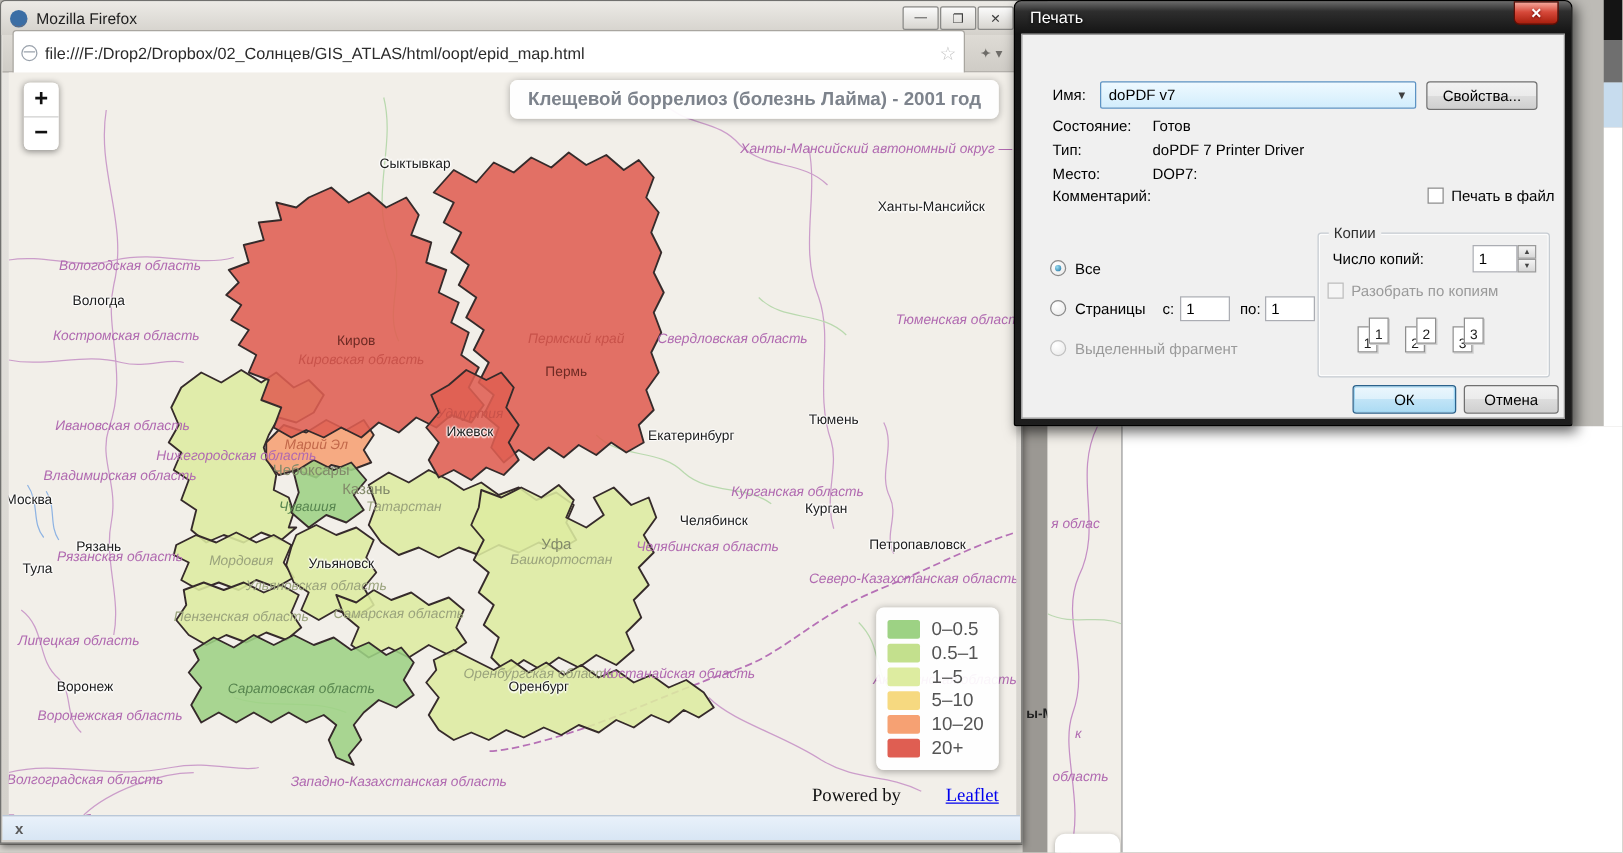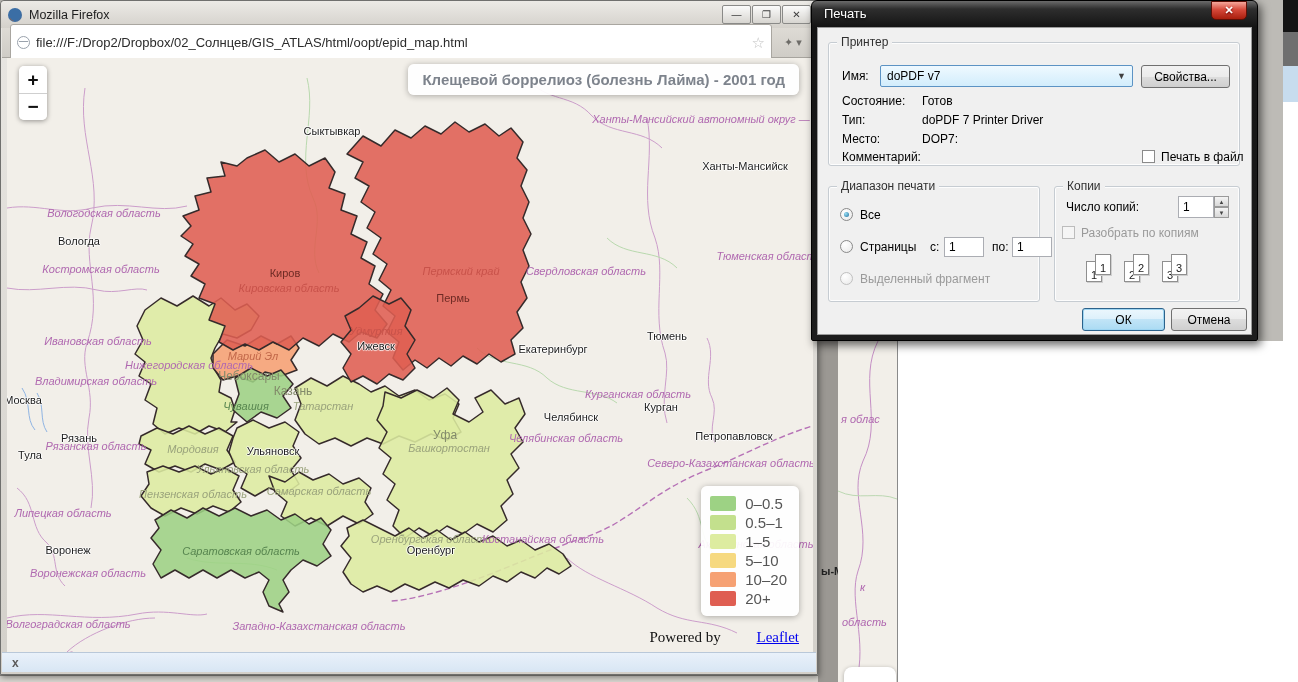--- a/index.html
+++ b/index.html
@@ -340,42 +340,36 @@
   <div class="ff-findbar">
     <span class="findbar-close">x</span>
   </div>
 </div>
 
 <div id="print-dialog">
   <div class="dlg-title">Печать</div>
   <div class="dlg-close">✕</div>
   <div class="dlg-body">
 
-    <div class="grp" style="left:10px; top:14px; width:412px; height:124px;">
-      <span class="grp-label">Принтер</span>
-    </div>
     <span class="lbl" style="left:24px; top:41px;">Имя:</span>
     <div class="combo" style="left:62px; top:37px; width:253px;">
       <span>doPDF v7</span>
       <span class="arrow">▼</span>
     </div>
     <div class="btn" style="left:323px; top:37px; width:89px;">Свойства...</div>
     <span class="lbl" style="left:24px; top:66px;">Состояние:</span>
     <span class="lbl" style="left:104px; top:66px;">Готов</span>
     <span class="lbl" style="left:24px; top:85px;">Тип:</span>
     <span class="lbl" style="left:104px; top:85px;">doPDF 7 Printer Driver</span>
     <span class="lbl" style="left:24px; top:104px;">Место:</span>
     <span class="lbl" style="left:104px; top:104px;">DOP7:</span>
     <span class="lbl" style="left:24px; top:122px;">Комментарий:</span>
     <div class="checkbox" style="left:324px; top:122px;"></div>
     <span class="lbl" style="left:343px; top:122px;">Печать в файл</span>
 
-    <div class="grp" style="left:10px; top:158px; width:212px; height:116px;">
-      <span class="grp-label">Диапазон печати</span>
-    </div>
     <div class="radio checked" style="left:22px; top:180px;"></div>
     <span class="lbl" style="left:42px; top:180px;">Все</span>
     <div class="radio" style="left:22px; top:212px;"></div>
     <span class="lbl" style="left:42px; top:212px;">Страницы</span>
     <span class="lbl" style="left:112px; top:212px;">с:</span>
     <input class="tinput" style="left: 126px; top: 209px; width: 40px;" value="1">
     <span class="lbl" style="left:174px; top:212px;">по:</span>
     <input class="tinput" style="left: 194px; top: 209px; width: 40px;" value="1">
     <div class="radio disabled" style="left:22px; top:244px;"></div>
     <span class="lbl gray" style="left:42px; top:244px;">Выделенный фрагмент</span>

